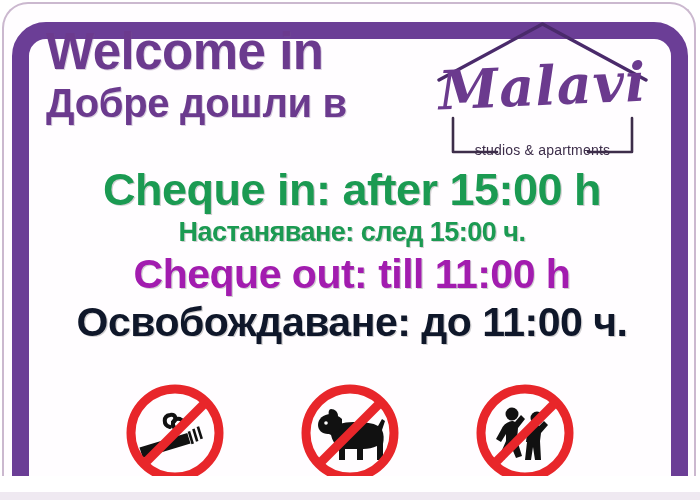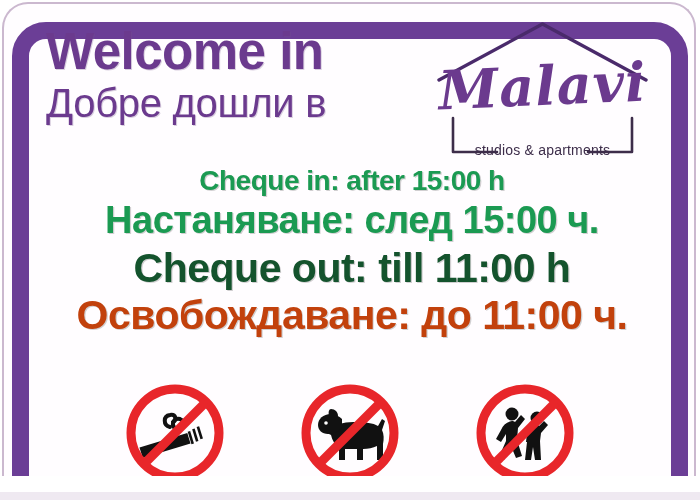--- a/index.html
+++ b/index.html
@@ -85,21 +85,21 @@
     font-size: 51px;
     font-weight: bold;
     color: #6b3a8e;
     line-height: 1.02;
     letter-spacing: -0.5px;
     white-space: nowrap;
     text-shadow: 1px 1px 0 rgba(120,90,140,0.28);
   }
   .welcome-bg {
     font-size: 40px;
-    font-weight: normal;
+    font-weight: bold;
     color: #6b3a8e;
     line-height: 1.15;
     letter-spacing: -0.3px;
     white-space: nowrap;
     margin-top: 2px;
     text-shadow: 1px 1px 0 rgba(120,90,140,0.28);
   }
 
   
   #logo {
@@ -142,24 +142,24 @@
     width: 636px;
     text-align: center;
   }
   .line {
     font-weight: bold;
     white-space: nowrap;
     line-height: 1.06;
     letter-spacing: -0.5px;
     text-shadow: 1.2px 1.2px 0 rgba(0,0,0,0.18);
   }
-  .l-en-in  { font-size: 28px; color: #1b9a52; }
-  .l-bg-in  { font-size: 38px; color: #1b9a52; margin-top: 4px; }
-  .l-en-out { font-size: 41px; color: #14532d; margin-top: 7px; }
-  .l-bg-out { font-size: 41px; color: #c2410c; margin-top: 4px; }
+  .l-en-in  { font-size: 45px; color: #1b9a52; }
+  .l-bg-in  { font-size: 27px; color: #1b9a52; margin-top: 4px; }
+  .l-en-out { font-size: 41px; color: #a21caf; margin-top: 7px; }
+  .l-bg-out { font-size: 41px; color: #0f172a; margin-top: 4px; }
 
   
   #icons {
     position: absolute;
     left: 120px;
     top: 378px;
     width: 460px;
     display: flex;
     justify-content: space-between;
     align-items: center;

